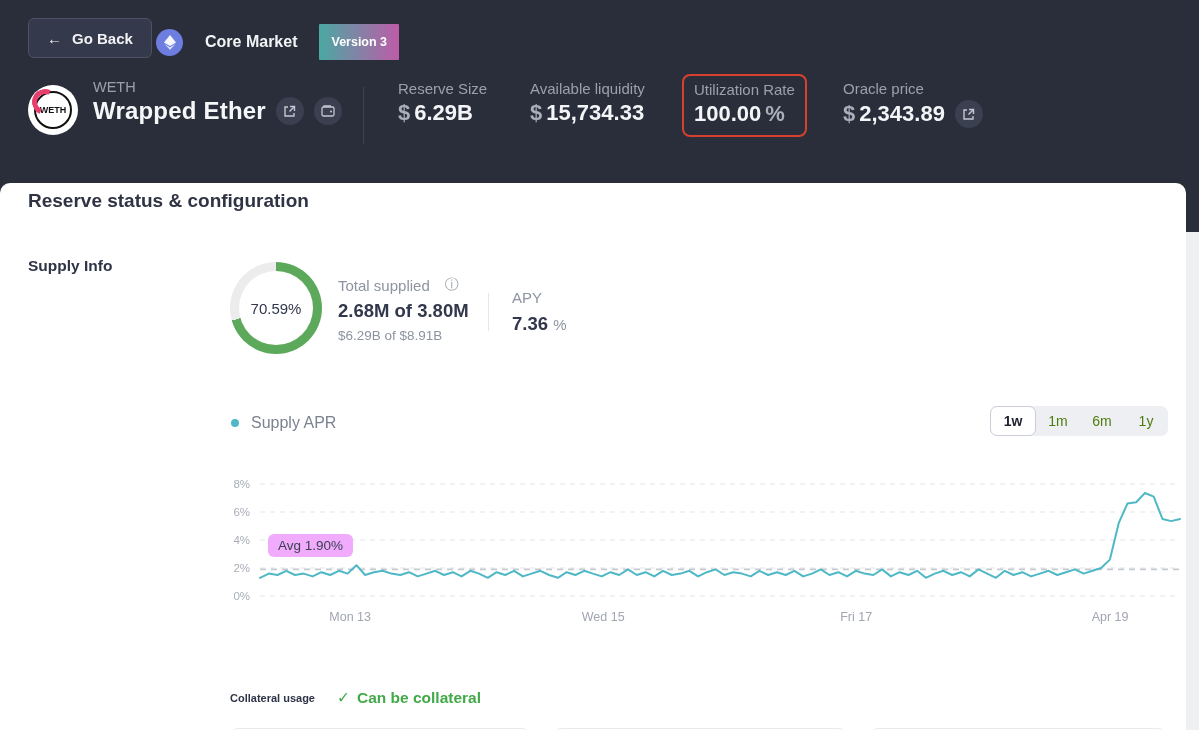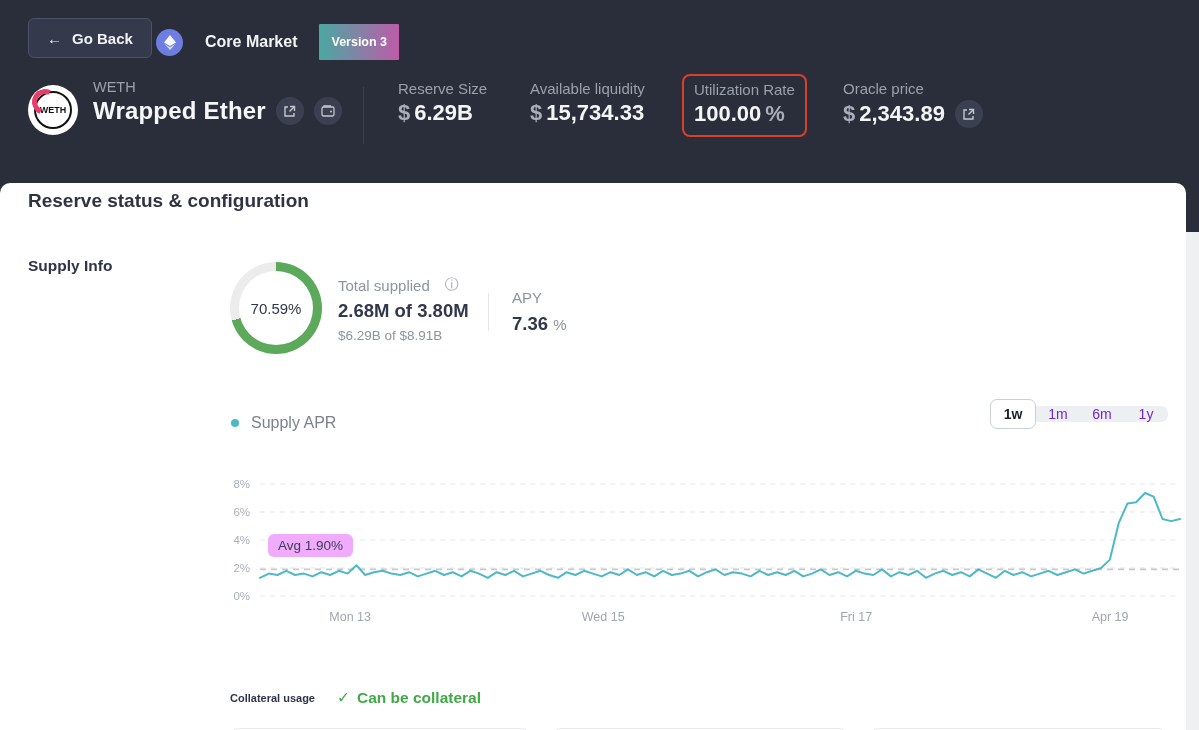--- a/index.html
+++ b/index.html
@@ -72,24 +72,24 @@
   .supplied .big{ margin-top:6px; font-size:18.5px; font-weight:700; color:#32374b; }
   .supplied .usd{ margin-top:6px; font-size:13.5px; color:#8d93a0; }
   .supply-divider{ position:absolute; left:488px; top:110px; width:1px; height:38px; background:#e4e6ea; }
   .apy{ position:absolute; left:512px; top:106px; }
   .apy .lab{ font-size:15px; color:#8d93a0; }
   .apy .big{ margin-top:7px; font-size:18.5px; font-weight:700; color:#32374b; }
   .apy .big .suf{ color:#8d93a0; font-weight:400; font-size:15px; }
   .legend{ position:absolute; left:231px; top:231px; display:flex; align-items:center; gap:12px; }
   .legend-dot{ width:8px; height:8px; border-radius:50%; background:#4fb8c6; }
   .legend-text{ font-size:16px; color:#7c8290; }
-  .range-picker{ position:absolute; left:990px; top:223px; width:178px; height:16px; background:#edeff2;
+  .range-picker{ position:absolute; left:990px; top:223px; width:178px; height:30px; background:#edeff2;
     border-radius:7px; display:flex; align-items:center; }
   .range-chip{ flex:1; height:30px; display:flex; align-items:center; justify-content:center;
-    font-size:14px; color:#6d28d9; cursor:pointer; border-radius:7px; }
+    font-size:14px; color:#4d7c0f; cursor:pointer; border-radius:7px; }
   .range-chip.selected{ background:#fff; border:1px solid #caced6; color:#1d2130; font-weight:700; }
   
   .chart{ position:absolute; left:260px; top:301px; width:920px; height:112px; }
   .chart svg{ position:absolute; left:0; top:0; overflow:visible; }
   .y-tick{ position:absolute; right:930px; width:40px; text-align:right; font-size:11.5px; color:#a9aeb9; transform:translateY(-6px); }
   .x-tick{ position:absolute; top:126px; font-size:12.5px; color:#a0a5b1; transform:translateX(-50%); white-space:nowrap; }
   .avg-pill{ position:absolute; left:8px; top:50px; background:#f0abfc; border-radius:6px; padding:4px 10px;
     font-size:13.5px; color:#3c4152; font-weight:400; z-index:2; }
   
   .collateral-row{ position:absolute; left:230px; top:506px; display:flex; align-items:center; gap:22px; }

